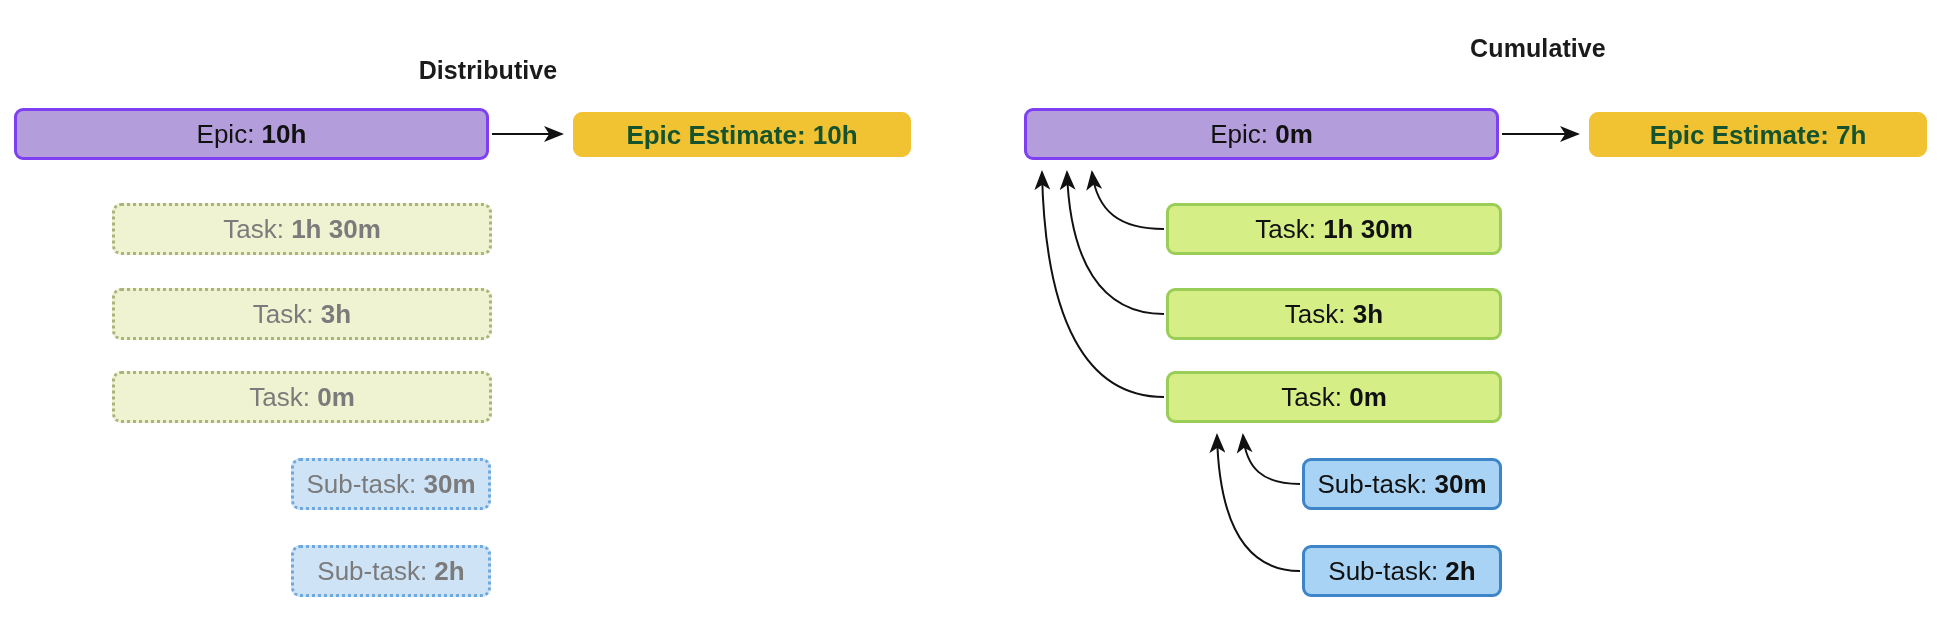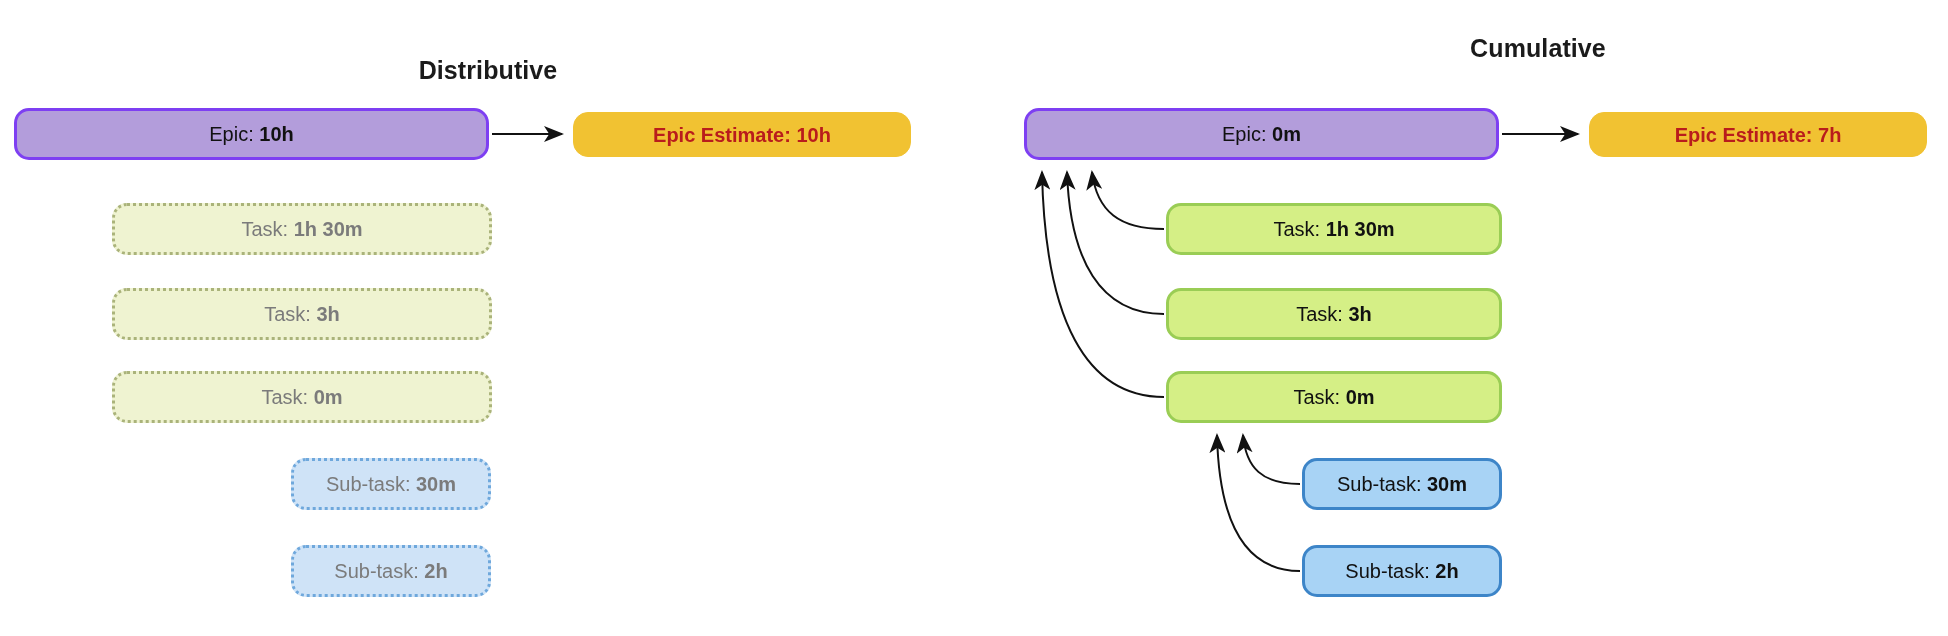--- a/index.html
+++ b/index.html
@@ -42,40 +42,40 @@
     transform: translateX(-50%);
     line-height: 1;
   }
 
   .node {
     position: absolute;
     box-sizing: border-box;
     display: flex;
     align-items: center;
     justify-content: center;
-    border-radius: 15px;
-    font-size: 20px;
+    border-radius: 9px;
+    font-size: 26px;
     white-space: nowrap;
     line-height: 1;
   }
   .node .lbl { font-weight: normal; }
   .node .val { font-weight: bold; }
 
   
   .node.epic {
     background: #b39ddb;
     border: 3px solid #7e3ff2;
     color: #111111;
   }
 
   
   .node.estimate {
     background: #f1c232;
     border: 1px solid #f1c232;
-    color: #b91c1c;
+    color: #14532d;
     font-weight: bold;
   }
   .node.estimate .lbl,
   .node.estimate .val { font-weight: bold; }
 
   
   .node.task-dotted {
     background: #eff3d1;
     border: 3px dotted #aab37a;
     color: #7b7b7b;

